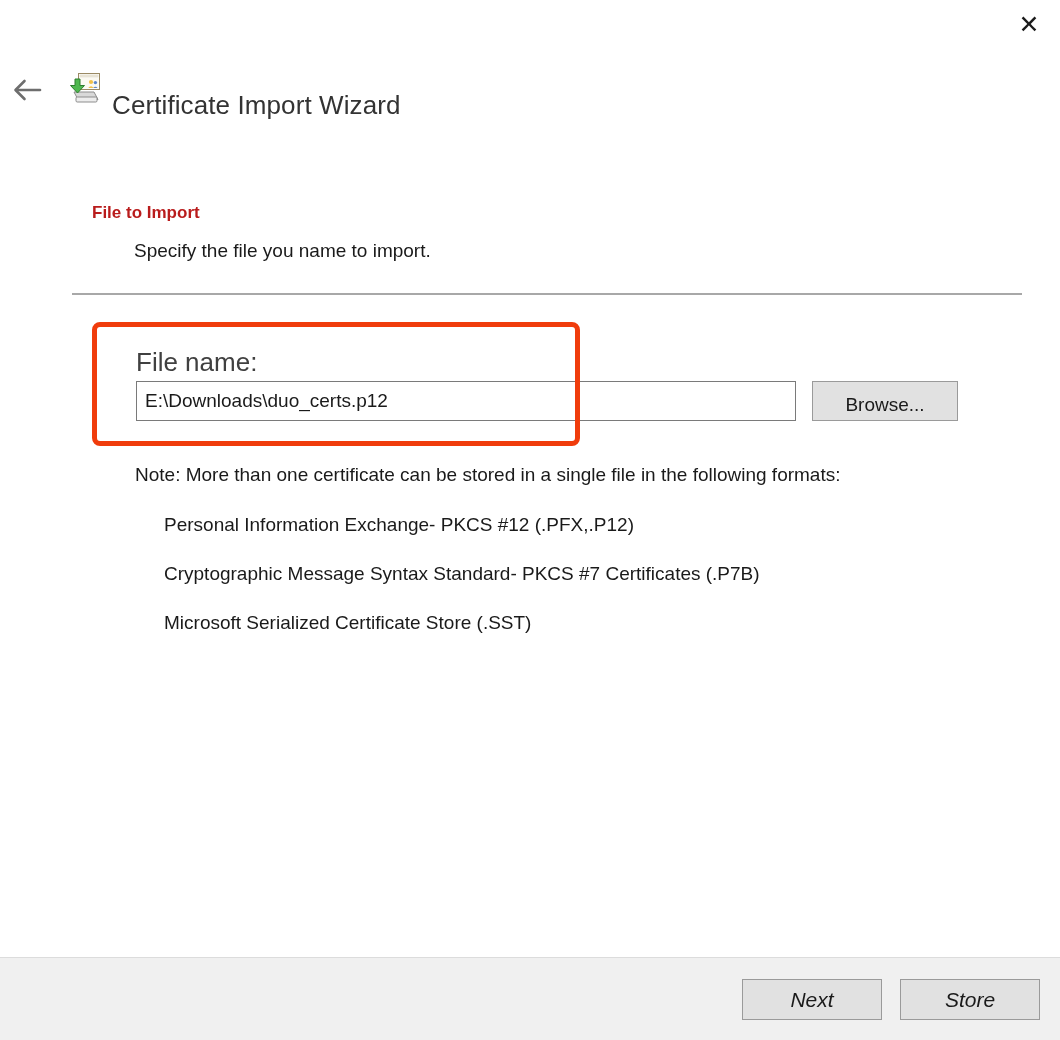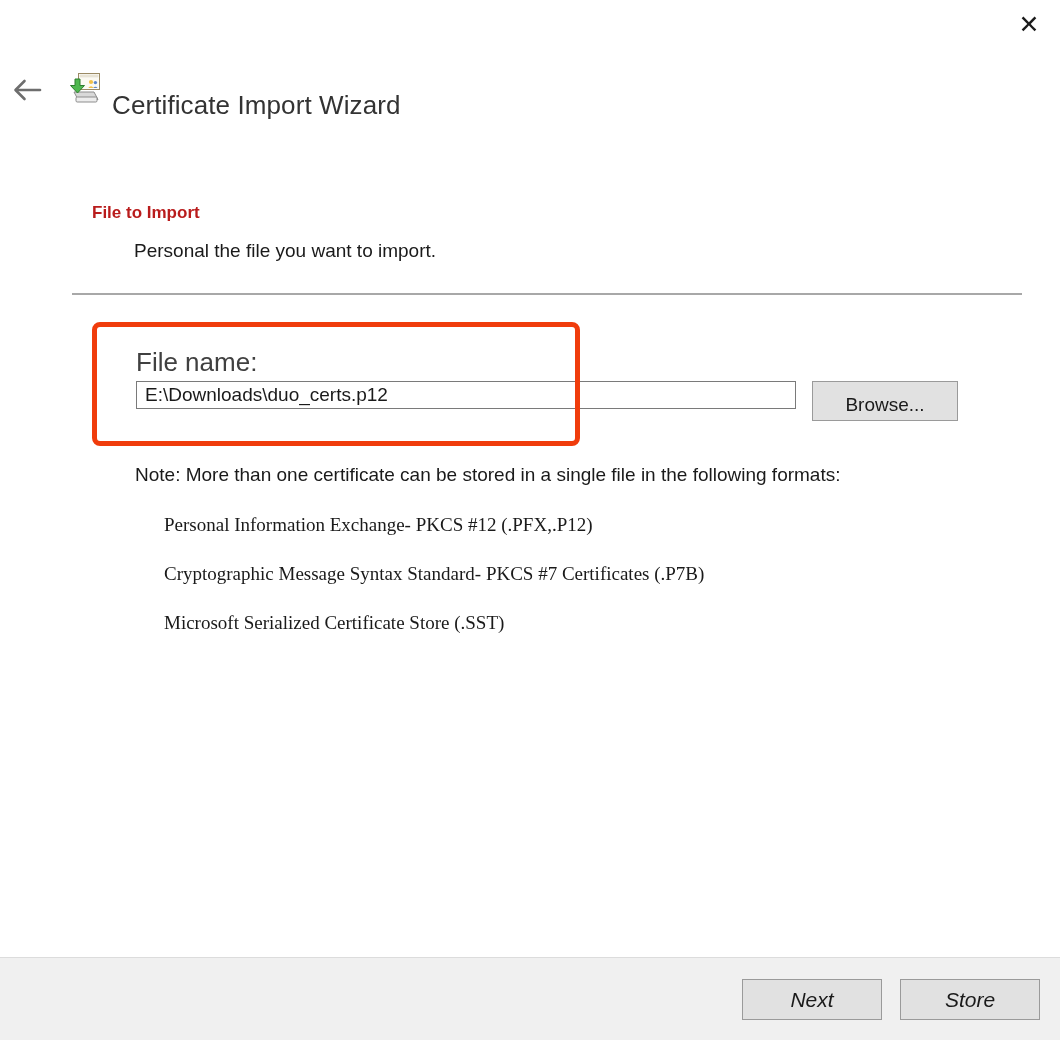--- a/index.html
+++ b/index.html
@@ -149,21 +149,21 @@
     font-size: 26px;
     color: #404040;
     white-space: nowrap;
   }
 
   #filename-input {
     position: absolute;
     left: 136px;
     top: 251px;
     width: 660px;
-    height: 28px;
+    height: 40px;
     box-sizing: border-box;
     border: 1px solid #7a7a7a;
     background: #ffffff;
     font-family: "Liberation Sans", sans-serif;
     font-size: 19px;
     color: #1a1a1a;
     padding: 0 8px;
     outline: none;
   }
 
@@ -193,21 +193,20 @@
     white-space: nowrap;
   }
 
   #format-list {
     position: absolute;
     left: 164px;
     top: 382px;
     margin: 0;
     padding: 0;
     list-style: none;
-    font-family: Liberation Serif, serif;
   }
   #format-list li {
     font-size: 19px;
     color: #1a1a1a;
     white-space: nowrap;
     height: 49px;
     line-height: 26px;
   }
 
   
@@ -273,21 +272,21 @@
 
       <path d="M13 8 L13 14.5 L17.5 14.5 L10.5 22 L3.5 14.5 L8 14.5 L8 8 Z" fill="#4fb84f" stroke="#2f7d2f" stroke-width="1" stroke-linejoin="round"></path>
     </svg>
 
     <div id="wizard-title">Certificate Import Wizard</div>
   </div>
 
   <div id="page-body">
 
     <div id="section-heading">File to Import</div>
-    <div id="section-subheading">Personal the file you want to import.</div>
+    <div id="section-subheading">Specify the file you name to import.</div>
     <div id="header-divider"></div>
 
     <div id="filename-label">File name:</div>
 
     <input id="filename-input" type="text" value="E:\Downloads\duo_certs.p12" style="">
 
     <button id="browse-button">Browse...</button>
 
     <div id="filename-highlight"></div>
 

